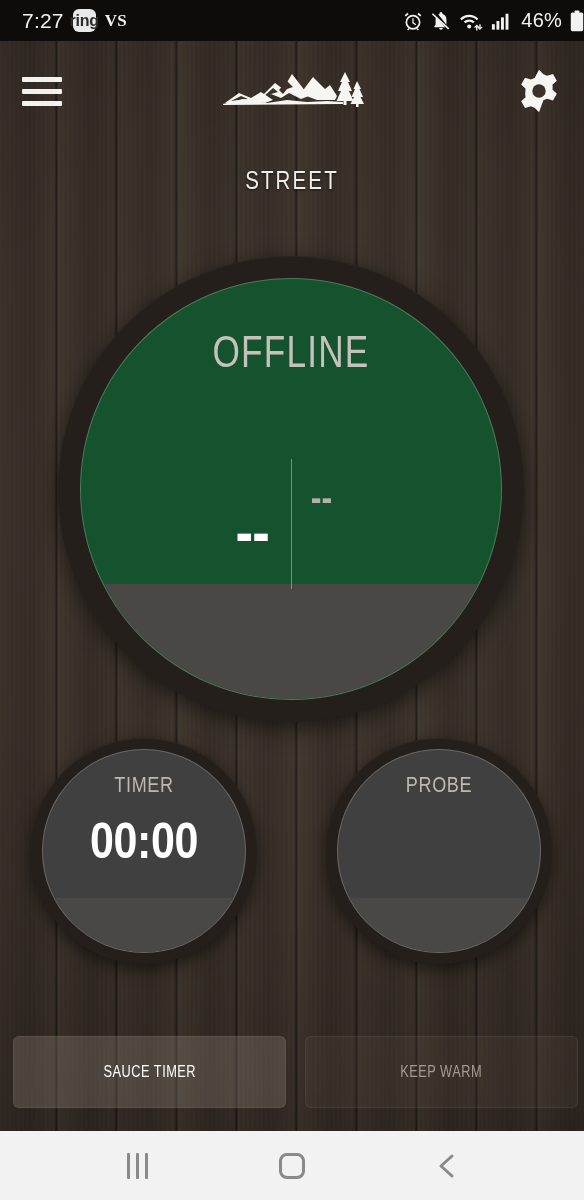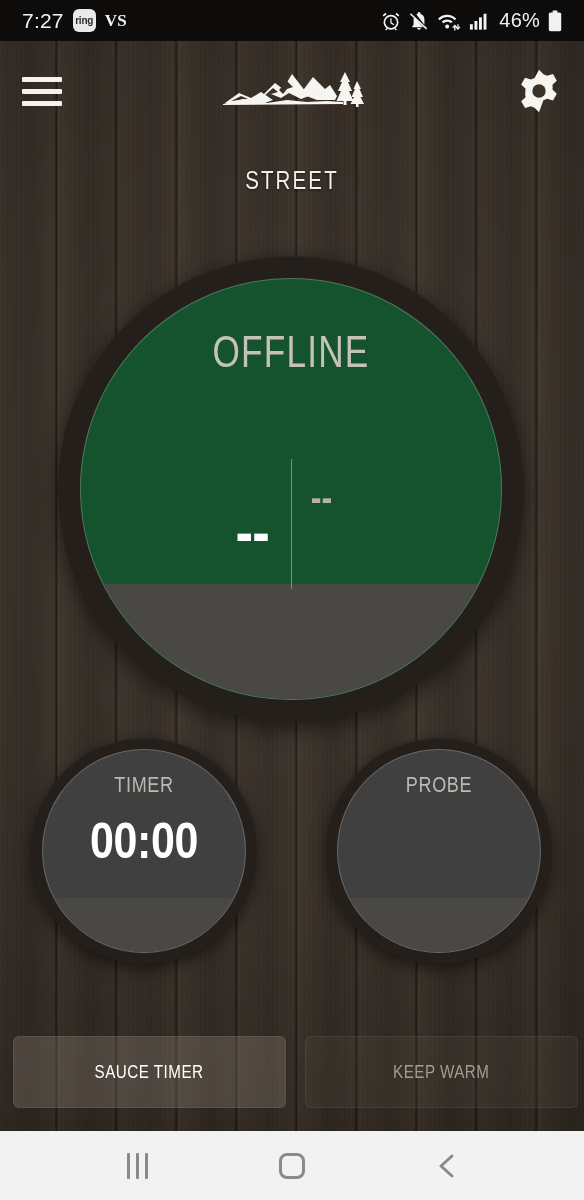--- a/index.html
+++ b/index.html
@@ -17,34 +17,34 @@
     width:584px; height:1200px;
     overflow:hidden;
   }
 
   
   .statusbar {
     position:absolute; top:0; left:0;
     width:584px; height:41px;
     background:#0d0c0b;
     display:flex; align-items:center;
-    padding:0 22px 0 22px;
+    padding:0 0 0 22px;
     z-index:50;
   }
   .sb-left { display:flex; align-items:center; gap:9px; }
   .sb-time {
     color:#f2f2f2; font-size:21px; font-weight:400;
     letter-spacing:0.2px; line-height:1;
     font-family:"Liberation Sans", sans-serif;
   }
   .ring-badge {
     width:23px; height:23px; border-radius:6px;
     background:#e9e9e9;
     display:flex; align-items:center; justify-content:center;
-    color:#2b2b2b; font-size:10px; font-weight:700;
+    color:#2b2b2b; font-size:16px; font-weight:700;
     letter-spacing:-0.2px;
   }
   .sb-vs {
     color:#f2f2f2; font-size:17px; font-weight:700; letter-spacing:0.4px;font-family:Liberation Serif, serif;
   }
   .sb-right {
     margin-left:auto;
     display:flex; align-items:center; gap:8px;
   }
   .sb-right svg { display:block; }
@@ -244,21 +244,21 @@
     display:flex; align-items:center;
     padding-left:13px;
     gap:19px;
     z-index:12;
   }
   .action-btn {
     height:72px;
     border-radius:6px;
     display:flex; align-items:center; justify-content:center;
     color:#ffffff;
-    font-size:19px; font-weight:400;
+    font-size:16px; font-weight:400;
     letter-spacing:0.6px;
     cursor:pointer;
     border:1px solid rgba(255,255,255,0.06);
     flex:0 0 auto;
   }
   .action-btn span { display:block; transform:scaleX(0.80); }
   .action-btn.primary {
     width:273px;
     background:rgba(190,178,162,0.22);
     color:#ffffff;

